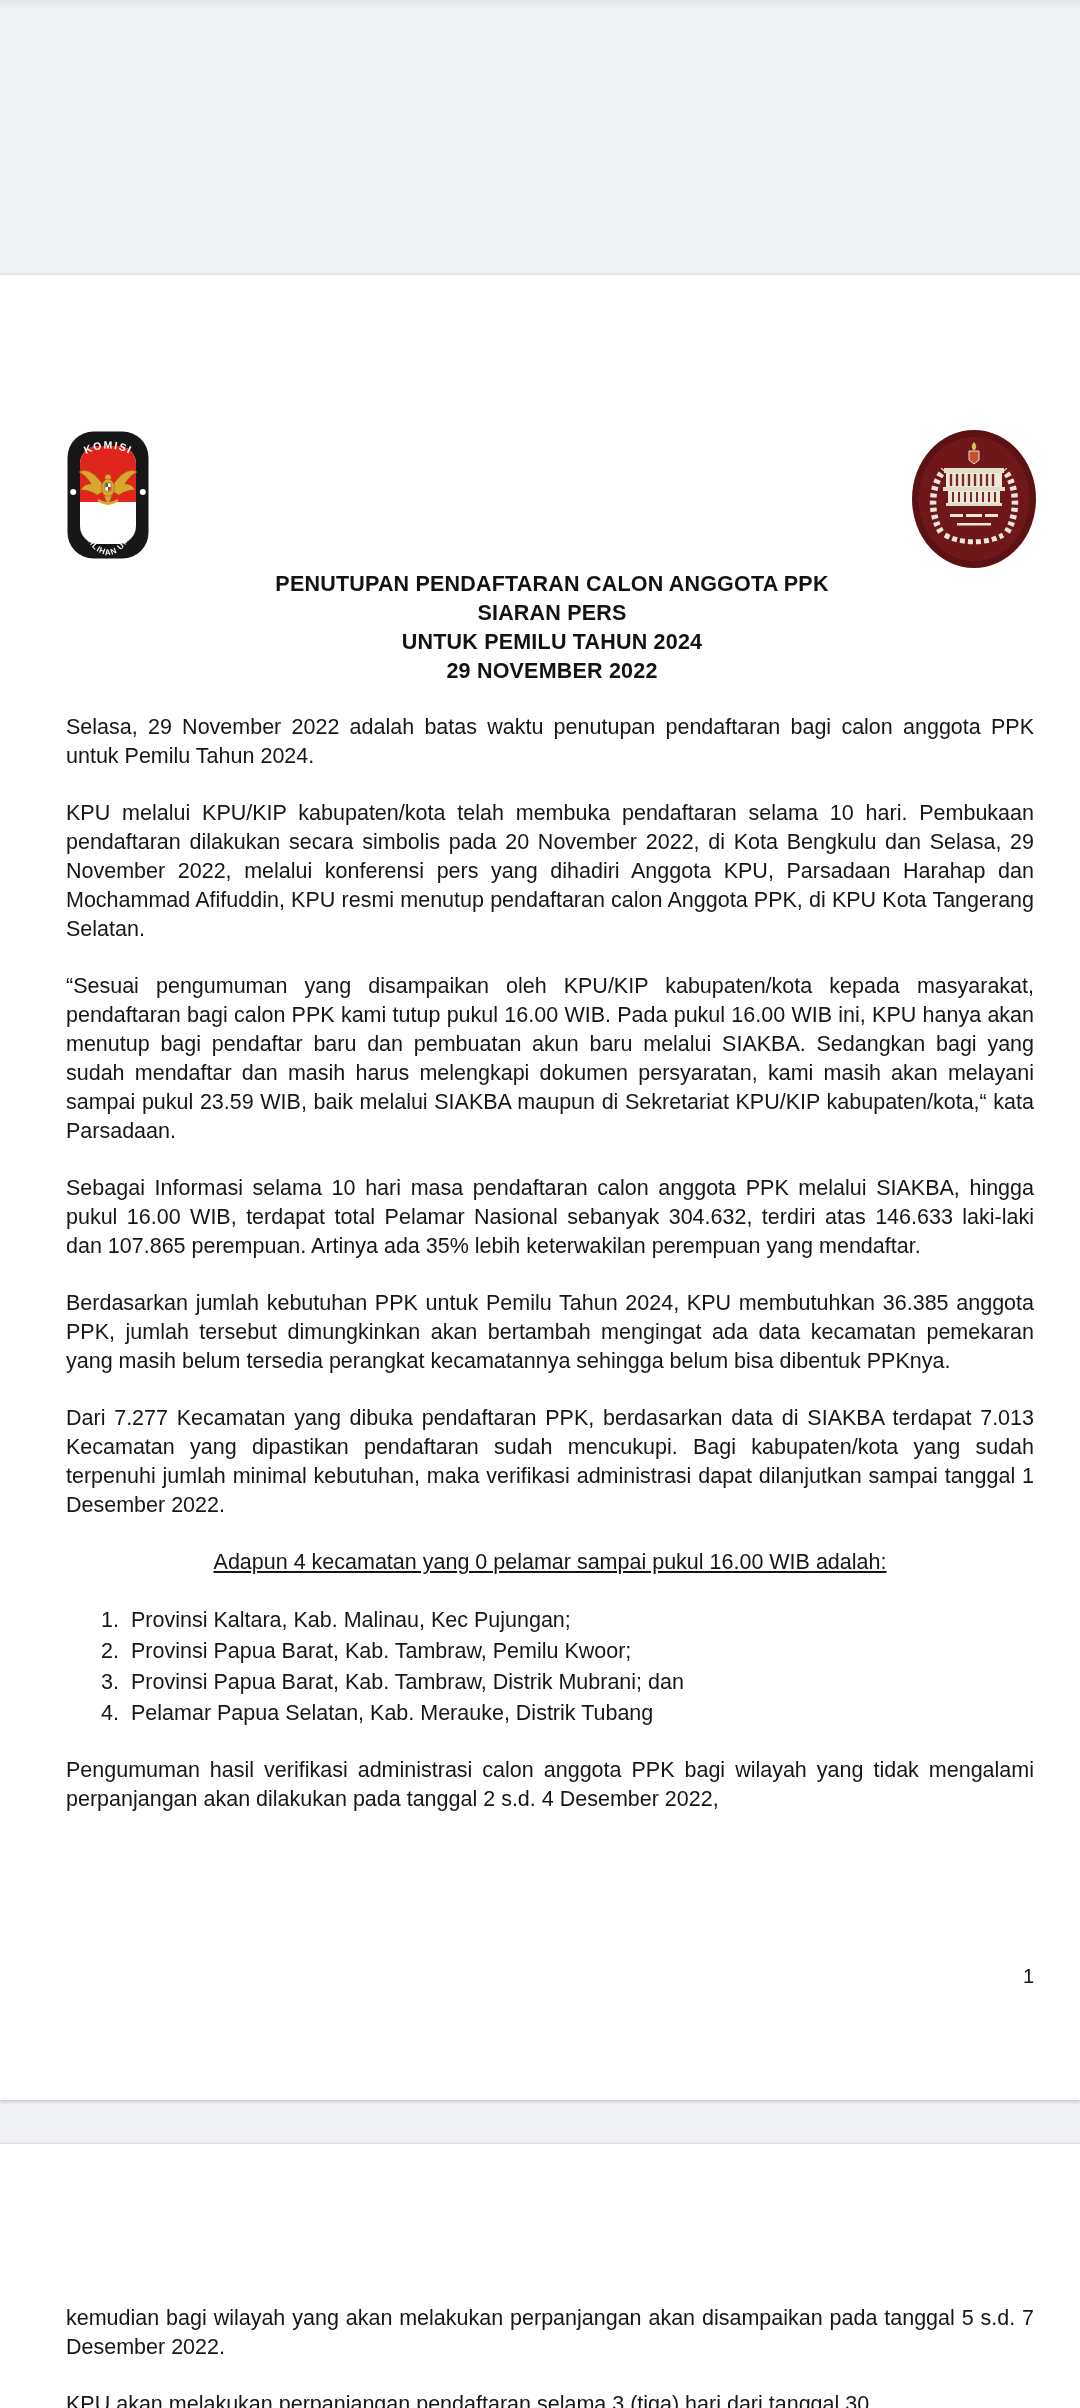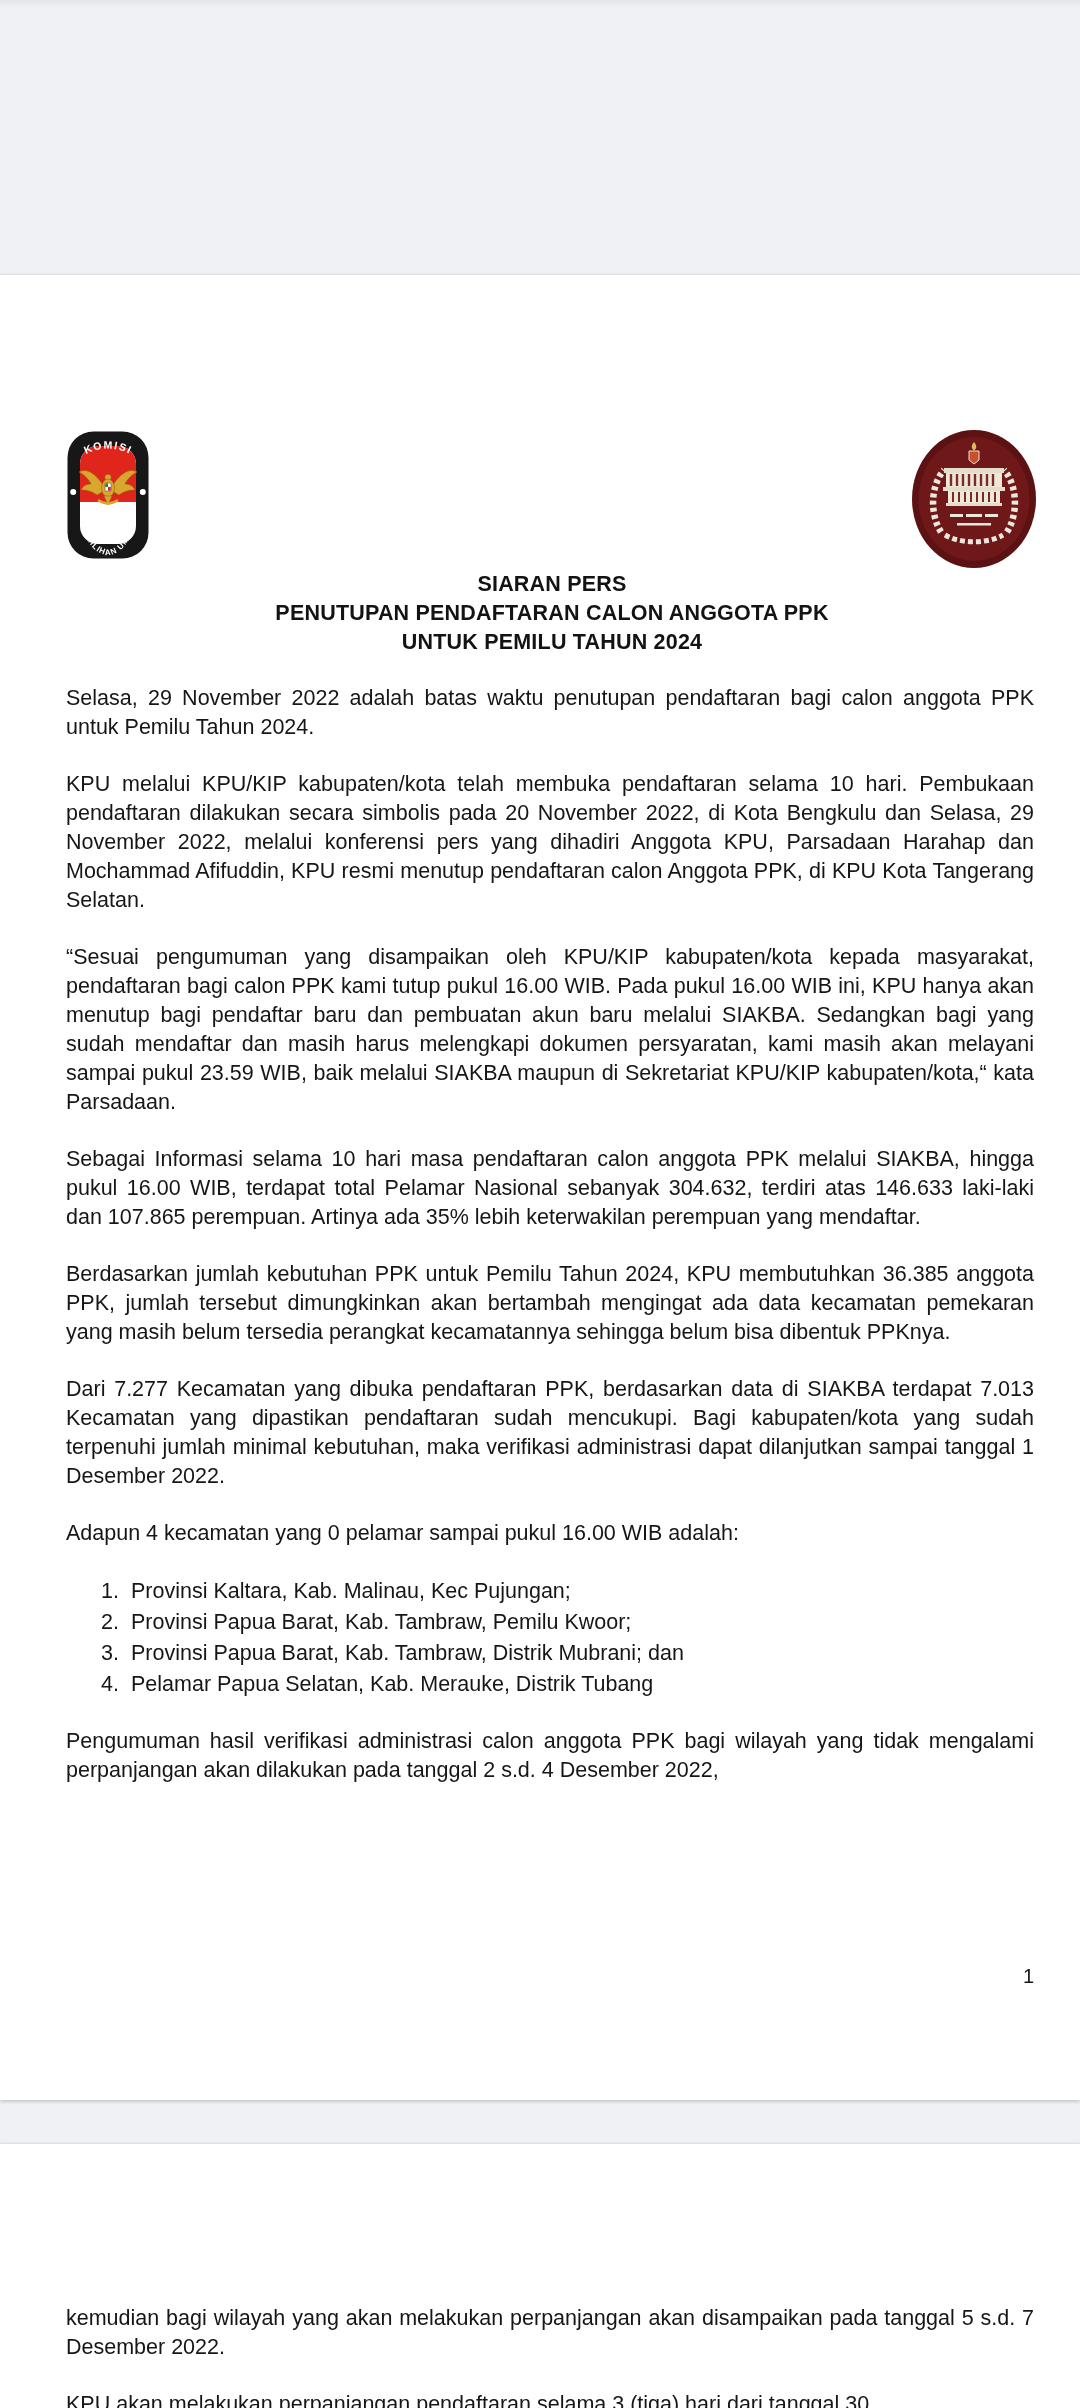--- a/index.html
+++ b/index.html
@@ -56,21 +56,21 @@
     letter-spacing: 0.2px;
   }
 
   .para {
     margin: 0 4px 28px 0;
     font-size: 21.5px;
     line-height: 29px;
     color: #161616;
     text-align: justify;
   }
-  .para.no-justify { text-align: left; }
+  .para.no-justify { text-align: center; text-decoration: underline; }
 
   ol.zero-list {
     margin: 0 0 28px 0;
     padding: 0;
     list-style: none;
   }
   ol.zero-list li {
     font-size: 21.5px;
     line-height: 30px;
     margin-bottom: 1px;
@@ -180,23 +180,24 @@
             <rect x="40" y="86" width="13" height="3"></rect>
             <rect x="56" y="86" width="16" height="3"></rect>
             <rect x="75" y="86" width="13" height="3"></rect>
           </g>
           <rect x="47" y="95" width="34" height="2.5" fill="#ece7dc"></rect>
         </svg>
       </div>
     </div>
 
     <div class="title-block">
+      <div>PENUTUPAN PENDAFTARAN CALON ANGGOTA PPK</div>
       <div>SIARAN PERS</div>
-      <div>PENUTUPAN PENDAFTARAN CALON ANGGOTA PPK</div>
       <div>UNTUK PEMILU TAHUN 2024</div>
+      <div>29 NOVEMBER 2022</div>
     </div>
 
     <p class="para">Selasa, 29 November 2022 adalah batas waktu penutupan pendaftaran bagi calon anggota PPK untuk Pemilu Tahun 2024.</p>
     <p class="para">KPU melalui KPU/KIP kabupaten/kota telah membuka pendaftaran selama 10 hari. Pembukaan pendaftaran dilakukan secara simbolis pada 20 November 2022, di Kota Bengkulu dan Selasa, 29 November 2022, melalui konferensi pers yang dihadiri Anggota KPU, Parsadaan Harahap dan Mochammad Afifuddin, KPU resmi menutup pendaftaran calon Anggota PPK, di KPU Kota Tangerang Selatan.</p>
     <p class="para">“Sesuai pengumuman yang disampaikan oleh KPU/KIP kabupaten/kota kepada masyarakat, pendaftaran bagi calon PPK kami tutup pukul 16.00 WIB. Pada pukul 16.00 WIB ini, KPU hanya akan menutup bagi pendaftar baru dan pembuatan akun baru melalui SIAKBA. Sedangkan bagi yang sudah mendaftar dan masih harus melengkapi dokumen persyaratan, kami masih akan melayani sampai pukul 23.59 WIB, baik melalui SIAKBA maupun di Sekretariat KPU/KIP kabupaten/kota,“ kata Parsadaan.</p>
     <p class="para">Sebagai Informasi selama 10 hari masa pendaftaran calon anggota PPK melalui SIAKBA, hingga pukul 16.00 WIB, terdapat total Pelamar Nasional sebanyak 304.632, terdiri atas 146.633 laki-laki dan 107.865 perempuan. Artinya ada 35% lebih keterwakilan perempuan yang mendaftar.</p>
     <p class="para">Berdasarkan jumlah kebutuhan PPK untuk Pemilu Tahun 2024, KPU membutuhkan 36.385 anggota PPK, jumlah tersebut dimungkinkan akan bertambah mengingat ada data kecamatan pemekaran yang masih belum tersedia perangkat kecamatannya sehingga belum bisa dibentuk PPKnya.</p>
     <p class="para">Dari 7.277 Kecamatan yang dibuka pendaftaran PPK, berdasarkan data di SIAKBA terdapat 7.013 Kecamatan yang dipastikan pendaftaran sudah mencukupi. Bagi kabupaten/kota yang sudah terpenuhi jumlah minimal kebutuhan, maka verifikasi administrasi dapat dilanjutkan sampai tanggal 1 Desember 2022.</p>
     <p class="para no-justify">Adapun 4 kecamatan yang 0 pelamar sampai pukul 16.00 WIB adalah:</p>
 

